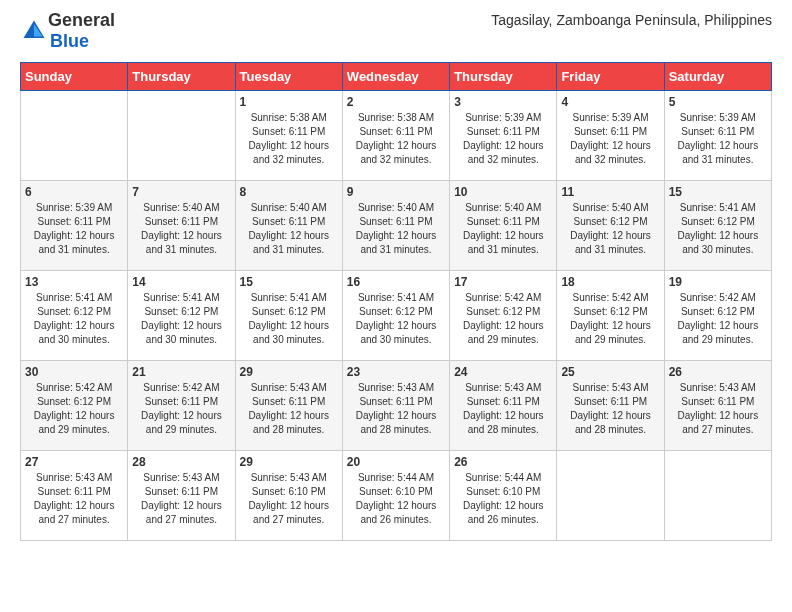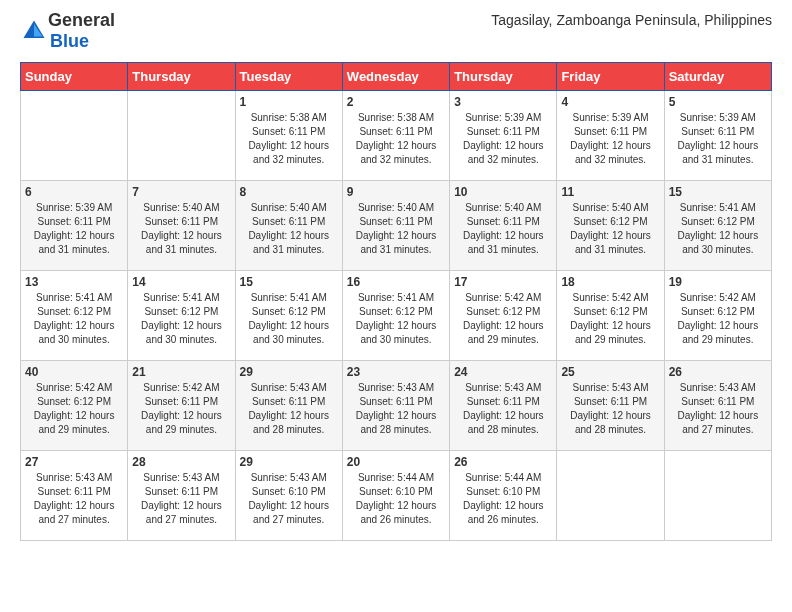--- a/index.html
+++ b/index.html
@@ -236,21 +236,21 @@
         </td>
         <td>
           <span class="day-number">19</span>
           <div class="day-info">Sunrise: 5:42 AM
 Sunset: 6:12 PM
 Daylight: 12 hours and 29 minutes.</div>
         </td>
       </tr>
       <tr>
         <td>
-          <span class="day-number">40</span>
+          <span class="day-number">30</span>
           <div class="day-info">Sunrise: 5:42 AM
 Sunset: 6:12 PM
 Daylight: 12 hours and 29 minutes.</div>
         </td>
         <td>
           <span class="day-number">21</span>
           <div class="day-info">Sunrise: 5:42 AM
 Sunset: 6:11 PM
 Daylight: 12 hours and 29 minutes.</div>
         </td>

